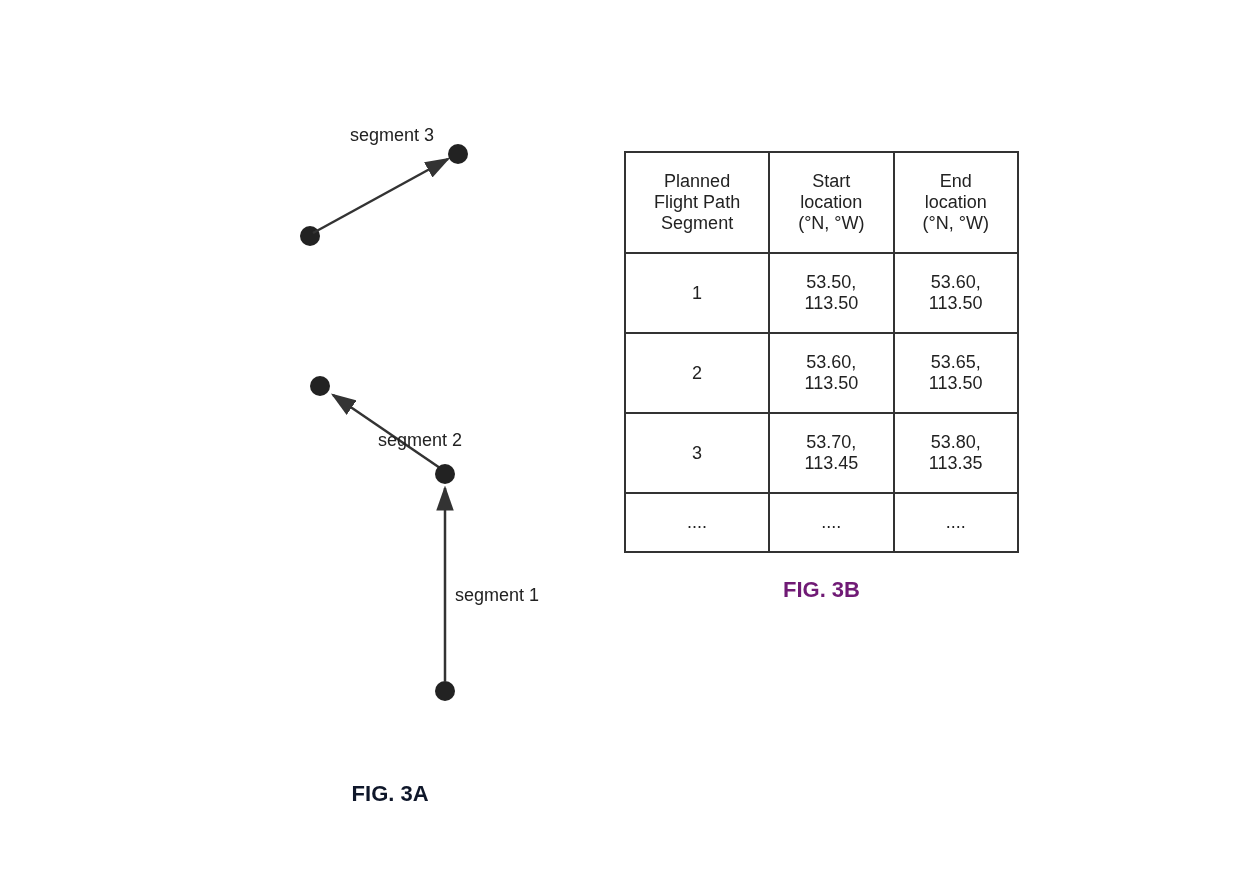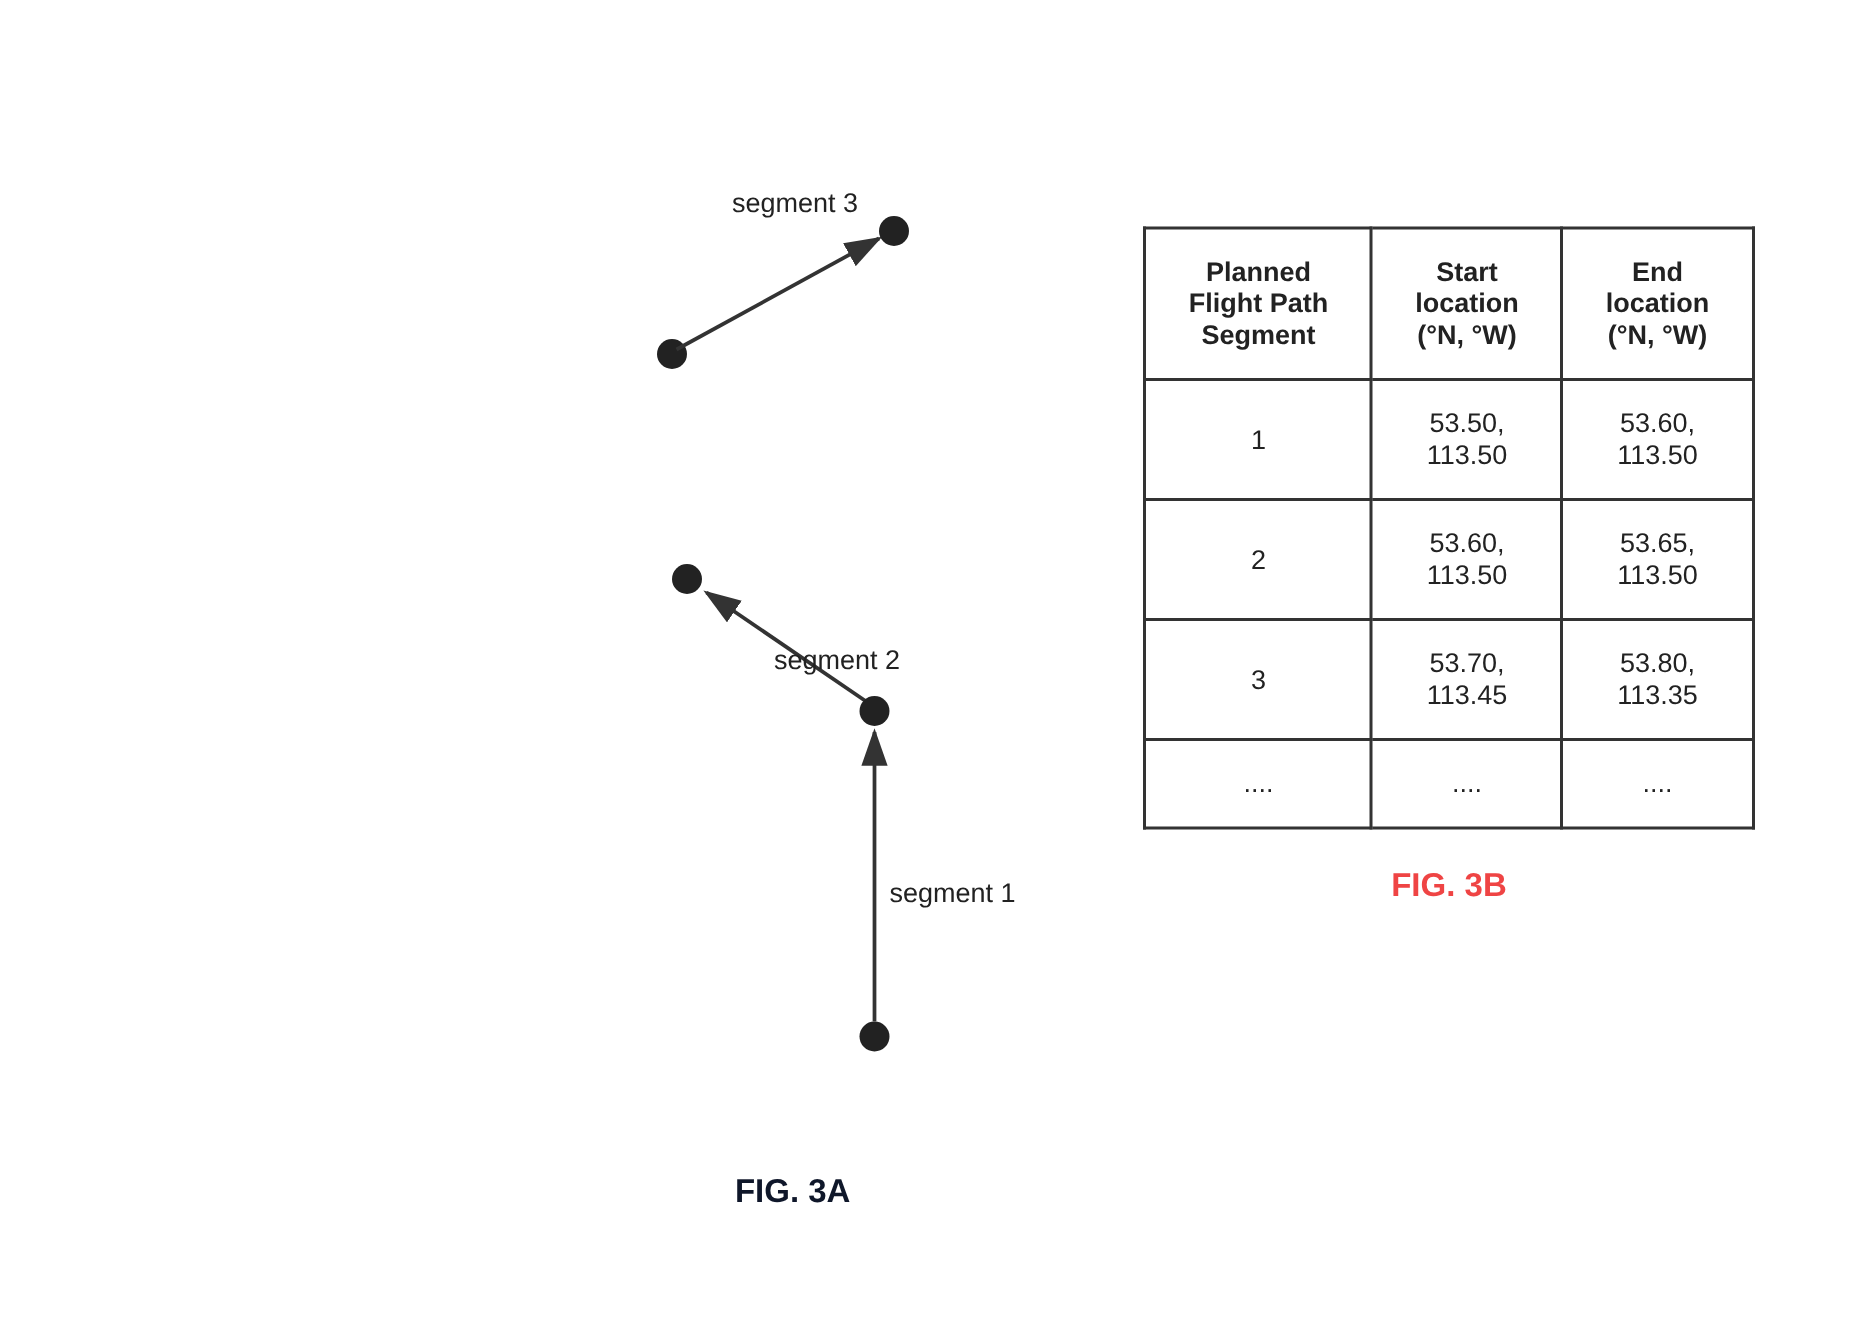--- a/index.html
+++ b/index.html
@@ -9,21 +9,21 @@
       width: 1239px;
       height: 878px;
       display: flex;
       align-items: center;
       justify-content: center;
     }
     .main-container {
       display: flex;
       flex-direction: row;
       align-items: flex-start;
-      justify-content: flex-end;
+      justify-content: center;
       width: 1100px;
       gap: 64px;
       padding-top: 20px;
     }
     
     .diagram-container {
       display: flex;
       flex-direction: column;
       align-items: center;
       width: 340px;
@@ -52,30 +52,30 @@
       font-size: 18px;
       color: #222;
     }
     .data-table th, .data-table td {
       border: 2px solid #333;
       padding: 18px 28px;
       text-align: center;
       vertical-align: middle;
     }
     .data-table th {
-      font-weight: bold;
+      font-weight: normal;
       margin-left: 48px;
     }
     .data-table td {
       font-weight: normal;
     }
     .fig-label-right {
       font-size: 22px;
       font-weight: bold;
-      color: #ef4444;
+      color: #701a75;
       margin-top: 24px;
       text-align: center;
     }
   </style>
 </head>
 <body>
 
 <div class="main-container">
 
   <div class="diagram-container">

